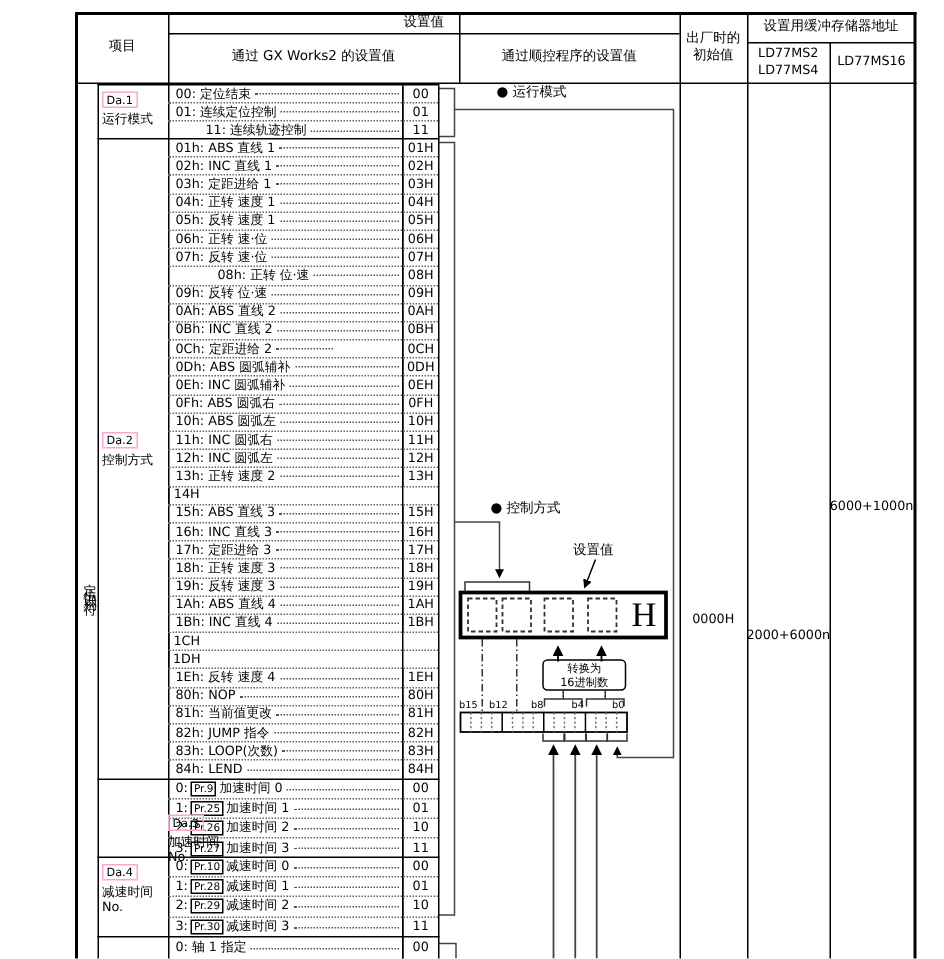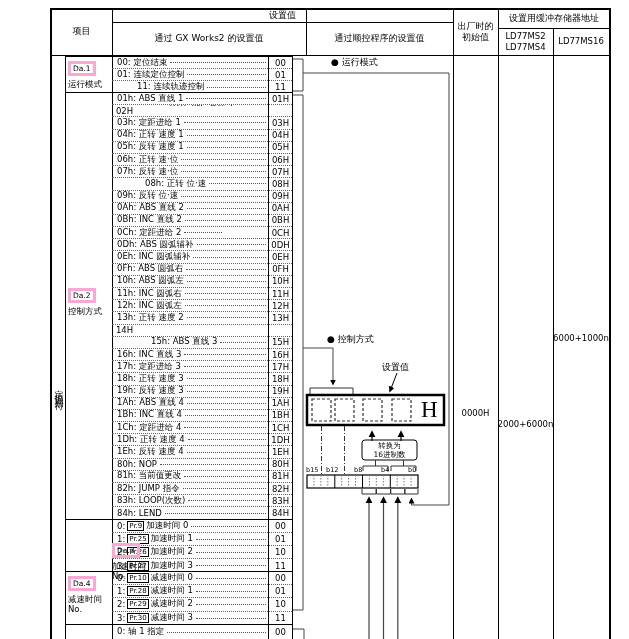--- a/index.html
+++ b/index.html
@@ -9,21 +9,21 @@
   .cell{position:absolute;display:flex;align-items:center;justify-content:center;text-align:center;font-size:9px;line-height:11px;}
   .cell .two{display:block;}
   .grp{position:absolute;left:112px;width:180px;}
   .row{display:flex;align-items:center;box-sizing:border-box;}
   .row.sep{border-bottom:1px dotted #666;}
   .rt{flex:1;display:flex;align-items:center;padding-left:5px;font-size:8.5px;white-space:nowrap;overflow:hidden;}
   .rt .lead{flex:1;border-bottom:1px dotted #555;margin:0 2px 0 3px;height:55%;}
   .rv{width:23px;border-left:1px solid #000;align-self:stretch;display:flex;align-items:center;justify-content:center;font-size:8.5px;}
   .prbox{display:inline-block;border:1px solid #000;font-size:7px;line-height:8px;padding:0 1px;margin:0 2px;}
   .dalab{position:absolute;font-size:8.5px;line-height:10px;}
-  .dabox{display:inline-block;border:3px solid #f9a8d4;font-size:7.5px;line-height:9px;padding:0 2px;}
+  .dabox{display:inline-block;border:1px solid #f9a8d4;font-size:7.5px;line-height:9px;padding:0 2px;}
   .side-label{position:absolute;left:50px;top:382px;width:15px;writing-mode:vertical-rl;text-orientation:upright;font-size:9px;letter-spacing:3px;text-align:center;}
   .dgtext{position:absolute;font-size:9px;line-height:10px;white-space:nowrap;}
   .hexH{position:absolute;left:421px;top:397px;font-family:"Liberation Serif","DejaVu Serif",serif;font-size:23px;line-height:26px;}
   .convtext{position:absolute;left:362px;top:442px;width:55px;text-align:center;font-size:7.5px;line-height:8.5px;}
   .bitlab{position:absolute;font-size:6.5px;line-height:7px;}
   svg{position:absolute;left:0;top:0;pointer-events:none;}
 </style>
 </head>
 <body>
 
@@ -150,21 +150,21 @@
       <div class="dalab" style="left: 68px; top: 61px; width: 44px;"><span class="dabox">Da.1</span><div style="margin-top: 3px;">运行模式</div></div>
       <div class="hline" style="left: 65px; top: 92px; width: 228px; height: 1px;"></div>
       <div class="grp" style="top: 93px;">
         <div class="row sep" style="height: 12.2px;">
           <div class="rt">
             <span>01h: ABS 直线 1</span>
             <span class="lead"></span>
           </div>
           <div class="rv">01H</div>
         </div>
-        <div class="row sep" style="height: 12.2px; flex-direction: column;">
+        <div class="row sep" style="height: 12.2px;">
           <div class="rt">
             <span>02h: INC 直线 1</span>
             <span class="lead"></span>
           </div>
           <div class="rv">02H</div>
         </div>
         <div class="row sep" style="height: 12.2px;">
           <div class="rt">
             <span>03h: 定距进给 1</span>
             <span class="lead"></span>
@@ -279,21 +279,21 @@
         <div class="row sep" style="height: 12.2px;">
           <div class="rt">
             <span>13h: 正转 速度 2</span>
             <span class="lead"></span>
           </div>
           <div class="rv">13H</div>
         </div>
         <div class="row sep" style="height: 12.2px;">
           <div class="rv">14H</div>
         </div>
-        <div class="row sep" style="height: 12.2px; padding-left: 34px;">
+        <div class="row sep" style="height: 12.2px;">
           <div class="rt">
             <span>15h: ABS 直线 3</span>
             <span class="lead"></span>
           </div>
           <div class="rv">15H</div>
         </div>
         <div class="row sep" style="height: 12.2px;">
           <div class="rt">
             <span>16h: INC 直线 3</span>
             <span class="lead"></span>
@@ -329,31 +329,23 @@
           <div class="rv">1AH</div>
         </div>
         <div class="row sep" style="height: 12.2px;">
           <div class="rt">
             <span>1Bh: INC 直线 4</span>
             <span class="lead"></span>
           </div>
           <div class="rv">1BH</div>
         </div>
         <div class="row sep" style="height: 12.2px;">
-          <div class="rt">
-            <span>1Ch: 定距进给 4</span>
-            <span class="lead"></span>
-          </div>
           <div class="rv">1CH</div>
         </div>
         <div class="row sep" style="height: 12.2px;">
-          <div class="rt">
-            <span>1Dh: 正转 速度 4</span>
-            <span class="lead"></span>
-          </div>
           <div class="rv">1DH</div>
         </div>
         <div class="row sep" style="height: 12.2px;">
           <div class="rt">
             <span>1Eh: 反转 速度 4</span>
             <span class="lead"></span>
           </div>
           <div class="rv">1EH</div>
         </div>
         <div class="row sep" style="height: 12.2px;">

